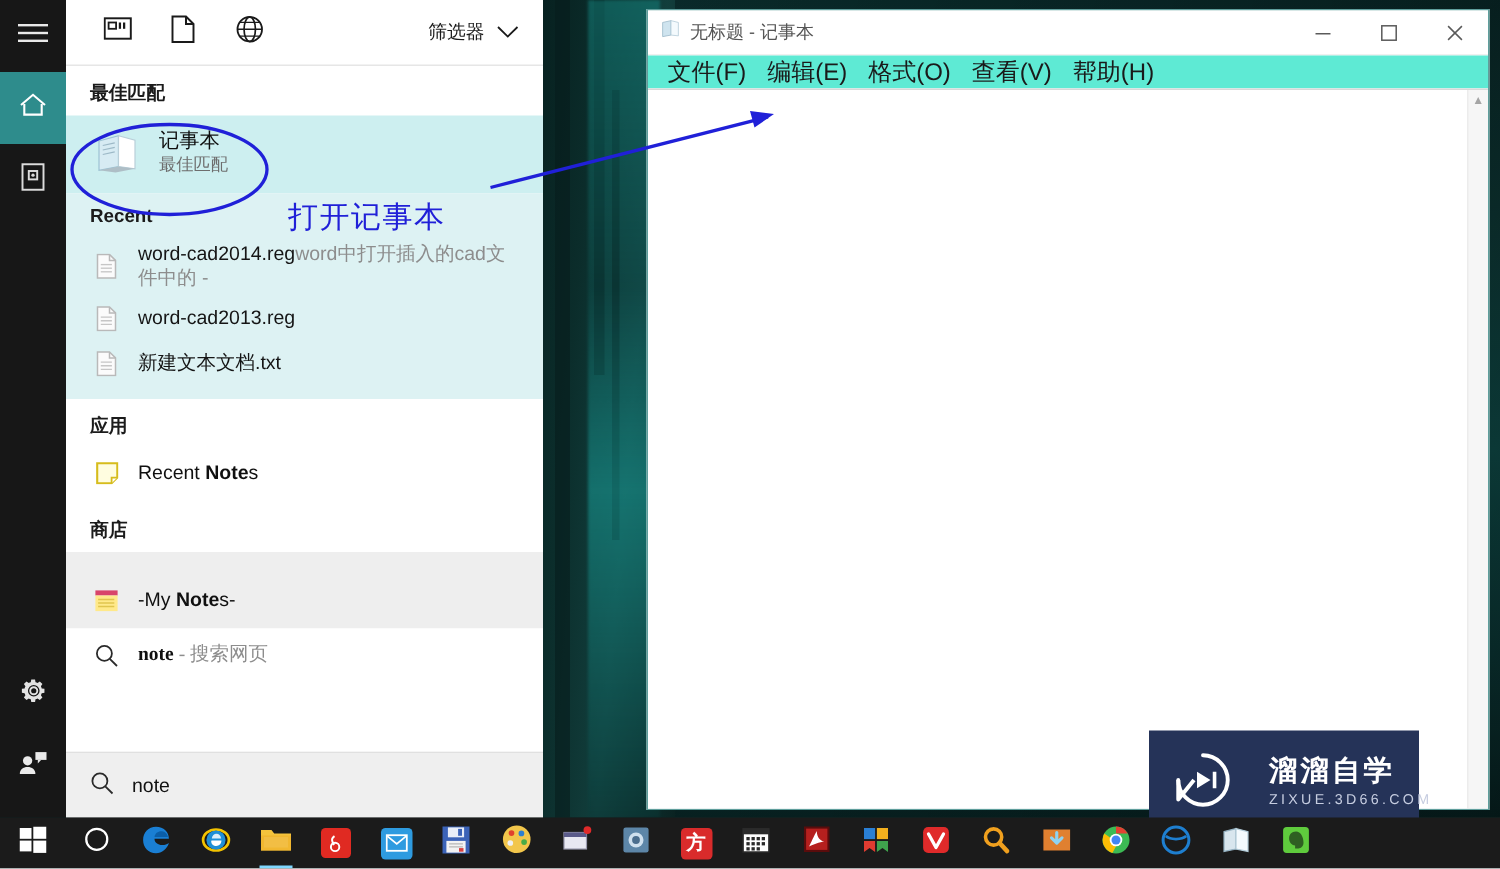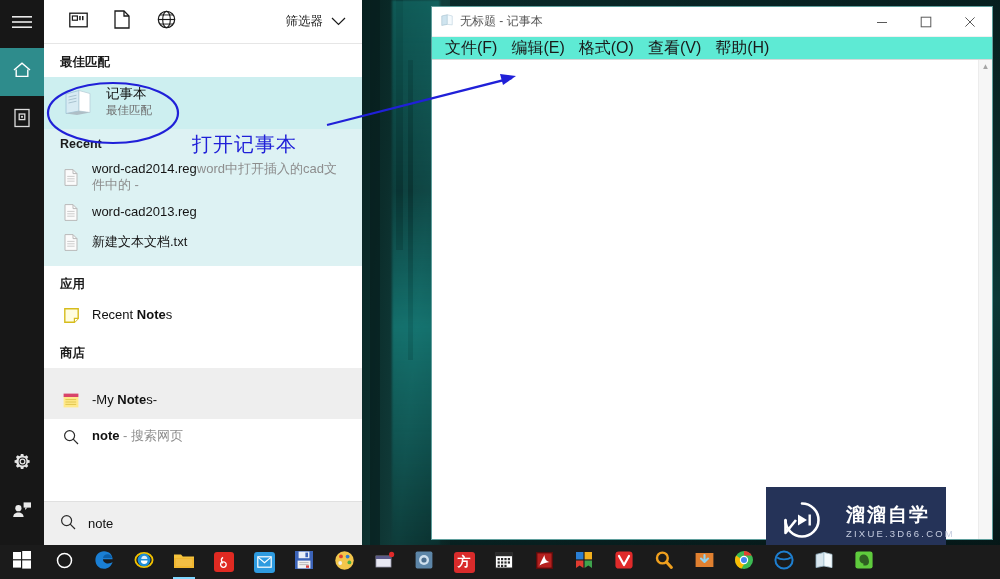--- a/index.html
+++ b/index.html
@@ -453,21 +453,21 @@
                 <line x1="2.4" y1="6.6" x2="13.2" y2="6.6" stroke="#e0c54e" stroke-width="1"></line>
                 <line x1="2.4" y1="9" x2="13.2" y2="9" stroke="#e0c54e" stroke-width="1"></line>
                 <line x1="2.4" y1="11.4" x2="13.2" y2="11.4" stroke="#e0c54e" stroke-width="1"></line>
               </svg>
             </div>
             <div class="rtext"><span>-My </span><b>Note</b><span>s-</span></div>
           </div>
         </div>
 
         <div class="sugg-sec">
-          <div class="row" style="padding-top:7px;padding-bottom:7px;">
+          <div class="row" style="padding-top:7px;padding-bottom:7px;font-family:Liberation Serif, serif;">
             <div class="ricon">
               <svg width="16" height="16" viewBox="0 0 16 16">
                 <circle cx="6.6" cy="6.6" r="5" fill="none" stroke="#2a2a2a" stroke-width="1.2"></circle>
                 <line x1="10.2" y1="10.2" x2="15" y2="15" stroke="#2a2a2a" stroke-width="1.2"></line>
               </svg>
             </div>
             <div class="rtext"><b>note</b><span class="meta" style="color:#8d8d8d;"> - 搜索网页</span></div>
           </div>
         </div>
       </div>

